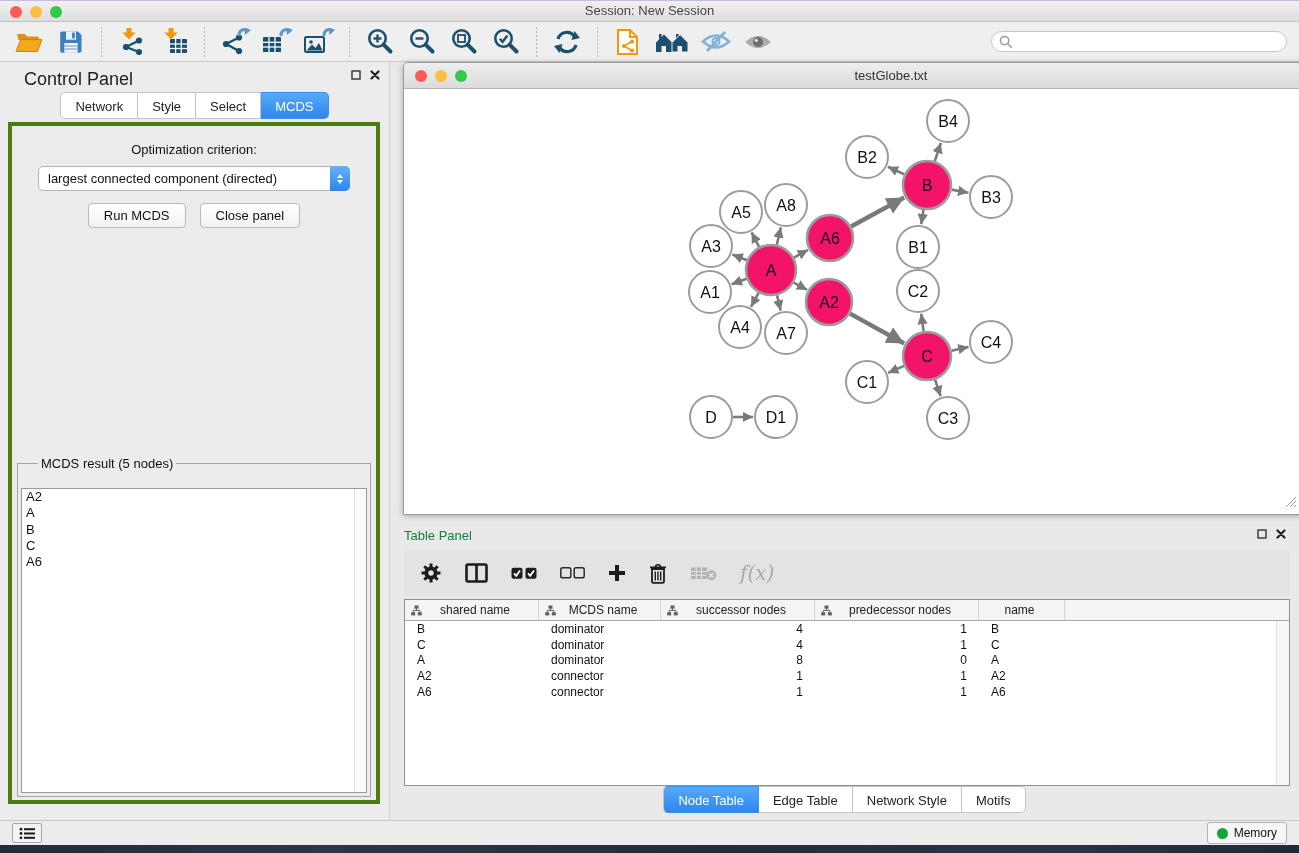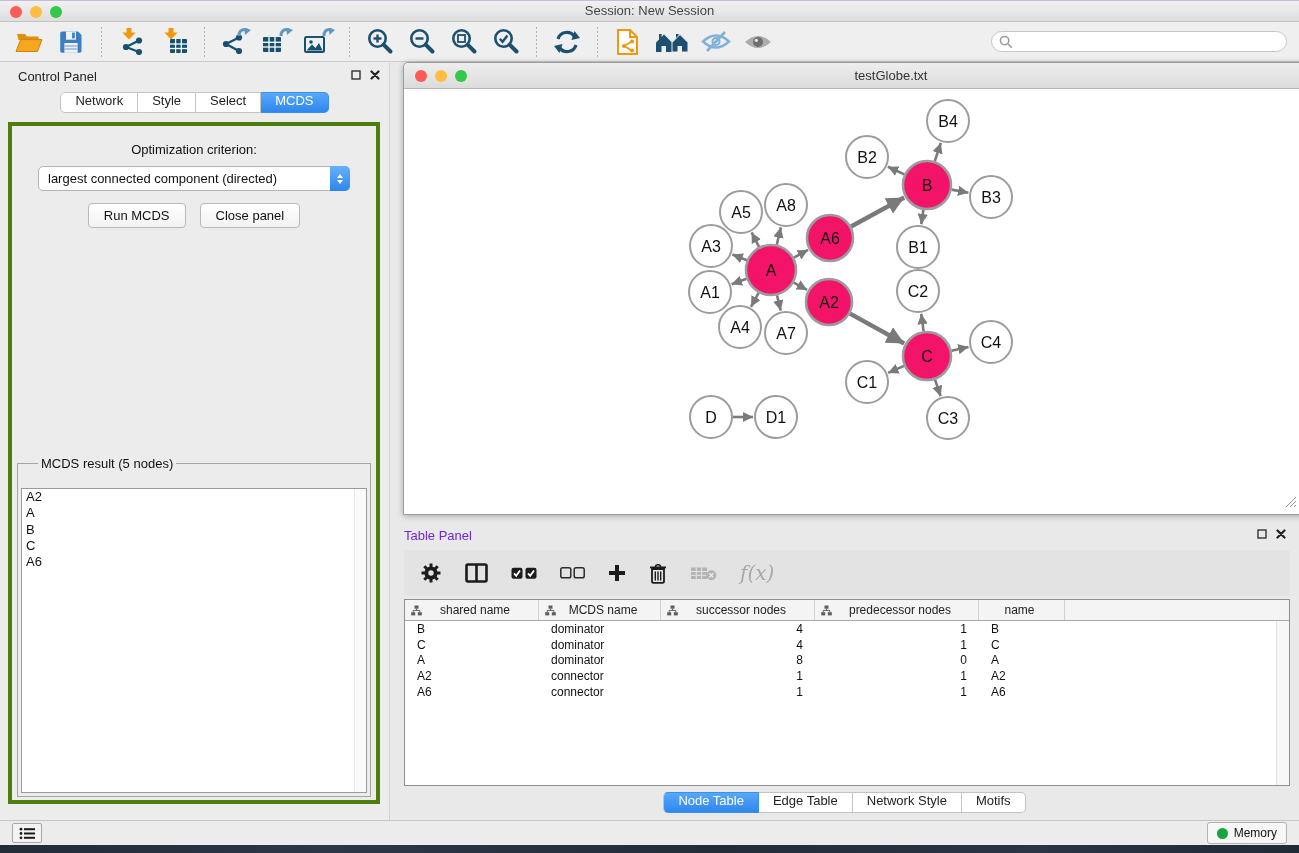--- a/index.html
+++ b/index.html
@@ -18,24 +18,24 @@
   .tb-ic { height:32px; min-width:32px; margin:0 5px; display:flex; align-items:center; justify-content:center; }
   .tb-sep { width:1px; height:30px; margin:0 9px; background-image:linear-gradient(#b3b3b3 45%, rgba(0,0,0,0) 45%); background-size:1px 4px; }
   .search { margin-left:auto; margin-right:4px; width:296px; height:21px; background:#fff; border:1px solid #c6c6c6; border-radius:11px; display:flex; align-items:center; padding:0 7px; gap:4px; }
   .search input { border:none; outline:none; flex:1; font-size:13px; font-family:"Liberation Sans",sans-serif; background:transparent; }
 
   
   #main { position:absolute; top:63px; left:0; right:0; bottom:33px; background:#e9e9e9; }
 
   
   #control-panel { position:absolute; left:0; top:0; width:390px; height:100%; background:#ececec; border-right:1px solid #d2d2d2; }
-  .panel-head { height:26px; padding:6px 18px 0; font-size:13px; color:#222; position:relative; }
+  .panel-head { height:26px; padding:6px 24px 0; font-size:18px; color:#222; position:relative; }
   .panel-btns { position:absolute; right:9px; top:7px; display:flex; gap:9px; align-items:center; }
   .cp-tabs { display:flex; justify-content:center; margin-top:3px; }
-  .seg { background:#fff; border:1px solid #c3c3c3; border-left:none; padding:0 14px 3px; font-size:13px; color:#222; line-height:16px; }
+  .seg { background:#fff; border:1px solid #c3c3c3; border-left:none; padding:6px 14px 3px; font-size:13px; color:#222; line-height:16px; }
   .seg:first-child { border-left:1px solid #c3c3c3; border-radius:5px 0 0 5px; }
   .seg:last-child { border-radius:0 5px 5px 0; }
   .seg-active { background:linear-gradient(#58a8f8,#2e87ee); border-color:#3c8fee; color:#fff; }
   .cp-box { position:absolute; left:8px; right:9px; top:59px; bottom:16px; border:4px solid #4d7c0f; }
   .opt-label { text-align:center; font-size:13px; margin-top:16px; }
   .dd-row { display:flex; justify-content:center; margin-top:9px; }
   .dropdown { width:312px; height:25px; background:#fff; border:1px solid #b4b4b4; border-radius:5px; position:relative; font-size:13px; line-height:23px; padding-left:9px; }
   .dd-spin { position:absolute; right:-1px; top:-1px; bottom:-1px; width:20px; border-radius:0 5px 5px 0; background:linear-gradient(#67b1fa,#2c85ee); display:flex; flex-direction:column; align-items:center; justify-content:center; gap:2px; }
   .tri-up { width:0; height:0; border-left:3.6px solid transparent; border-right:3.6px solid transparent; border-bottom:4.6px solid #fff; }
   .tri-dn { width:0; height:0; border-left:3.6px solid transparent; border-right:3.6px solid transparent; border-top:4.6px solid #fff; }
@@ -50,21 +50,21 @@
   
   #net-window { position:absolute; left:403px; top:-1px; width:976px; height:453px; background:#fff; border:1px solid #9b9b9b; border-radius:5px 5px 0 0; box-shadow:0 1px 6px rgba(0,0,0,.28); }
   .nw-titlebar { height:26px; background:linear-gradient(#efeeef,#dcdbdc); border-bottom:1px solid #b5b5b5; border-radius:5px 5px 0 0; position:relative; }
   .nw-titlebar .lights { top:7px; left:11px; }
   .nw-title { text-align:center; line-height:25px; font-size:13px; color:#333; }
   .nw-canvas { position:relative; width:894px; height:424px; background:#fff; }
   .grip { position:absolute; right:1px; bottom:1px; }
 
   
   #table-panel { position:absolute; left:390px; right:0; top:458px; bottom:0; }
-  .tp-head { padding:7px 14px 0; font-size:13px; color:#6d28d9; position:relative; }
+  .tp-head { padding:7px 14px 0; font-size:13px; color:#15803d; position:relative; }
   .tp-head .panel-btns { right:13px; top:8px; }
   .tp-toolbar { margin:7px 9px 0 14px; height:46px; background:#e3e3e3; border-radius:2px; display:flex; align-items:center; padding:0 16px; gap:23px; }
   .tp-ic { display:flex; align-items:center; justify-content:center; }
   .fx { font-family:"DejaVu Serif", serif; font-style:italic; font-size:20px; color:#a9a9a9; }
   .tbl { margin:3px 9px 0 14px; height:187px; background:#fff; border:1px solid #8f8f8f; position:relative; overflow:hidden; }
   .thead { display:flex; height:21px; background:#f4f4f4; border-bottom:1px solid #a8a8a8; }
   .th { display:flex; align-items:center; border-right:1px solid #d2d2d2; font-size:12px; color:#222; padding-left:6px; }
   .th-label { flex:1; text-align:center; padding-right:10px; }
   .tree-ic { display:flex; align-items:center; }
   .tr { display:flex; height:15.8px; align-items:center; }

